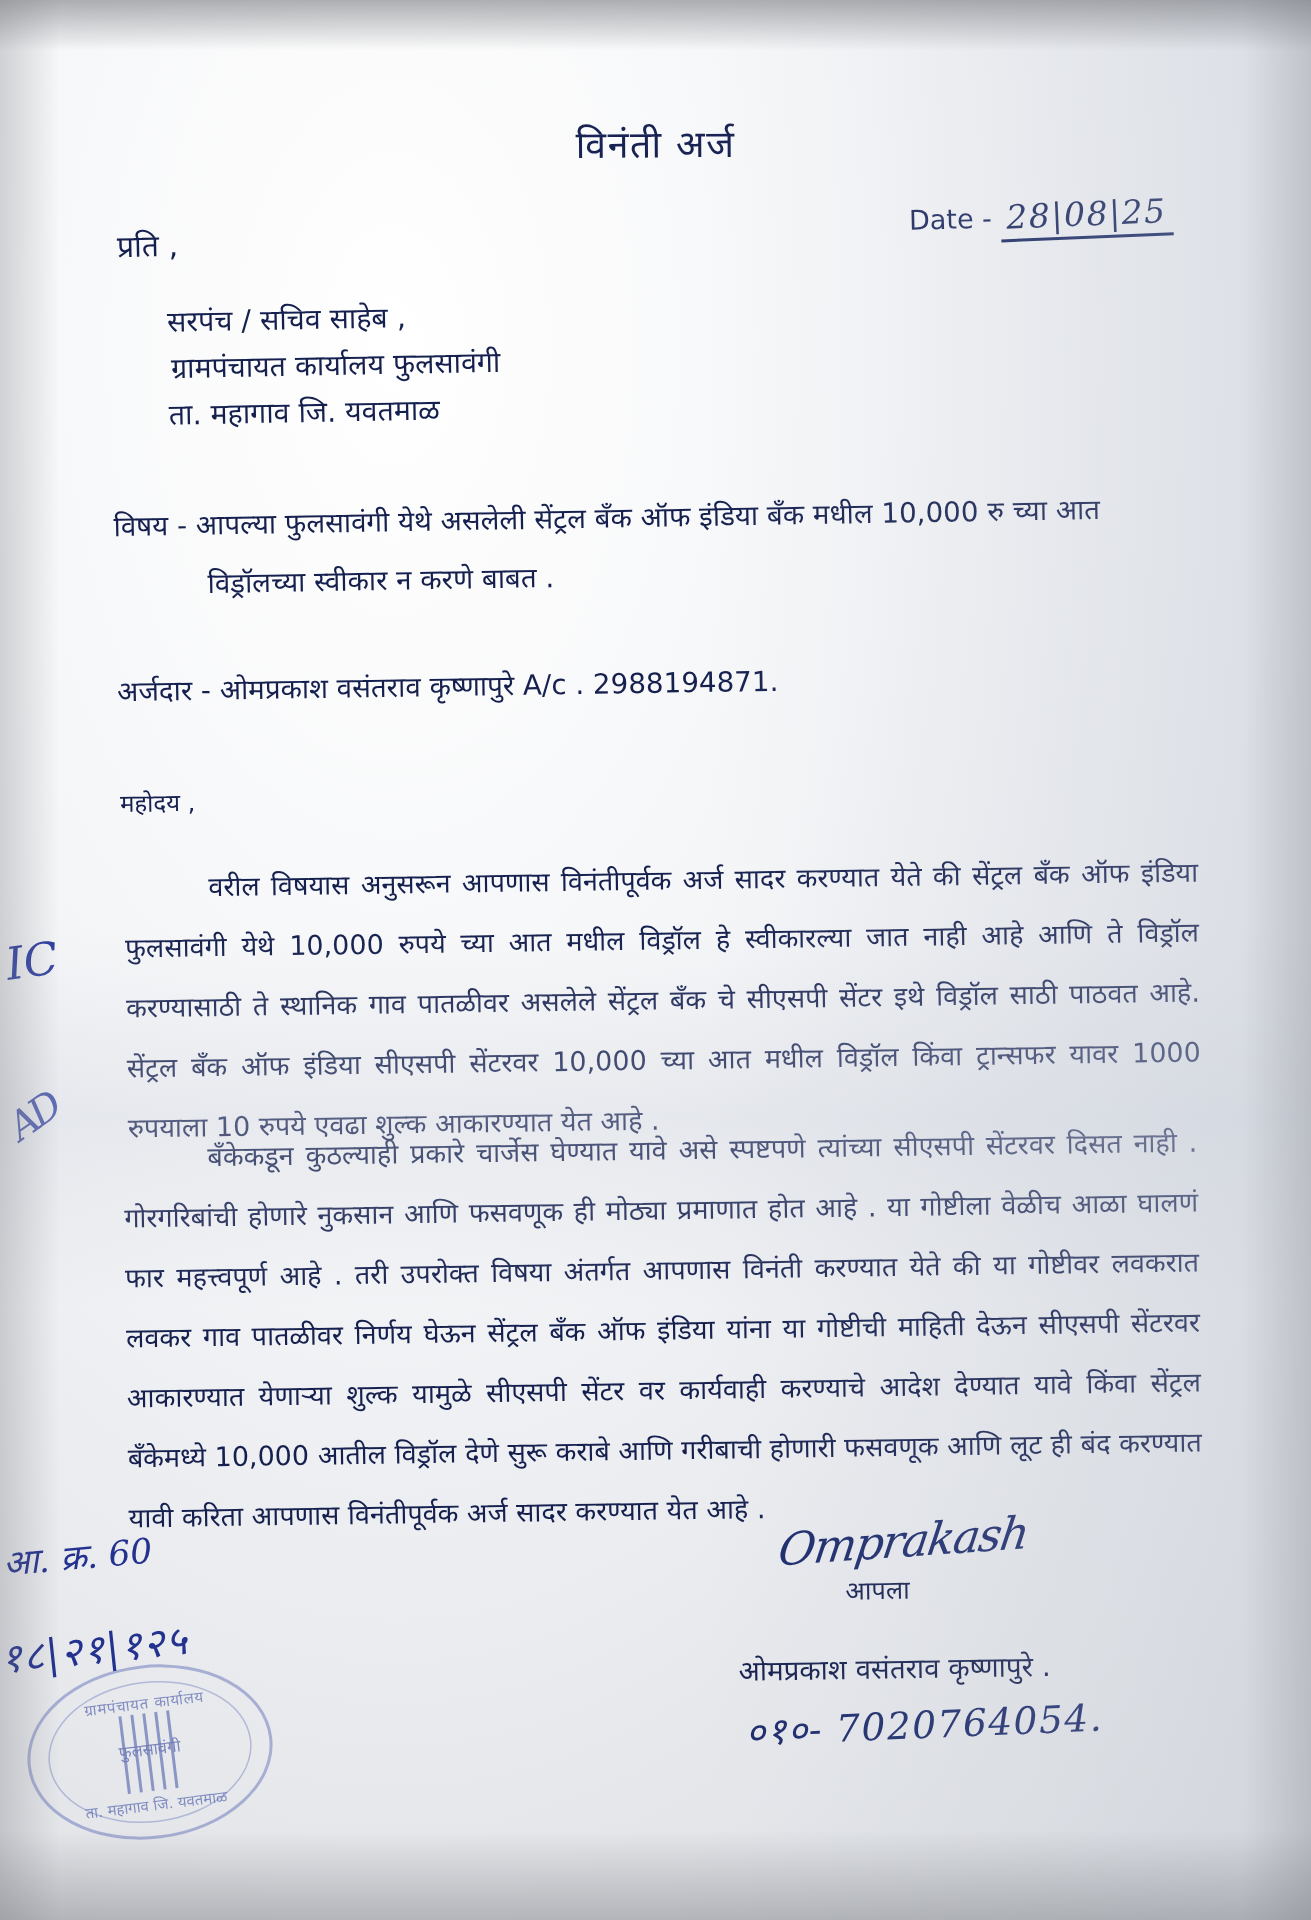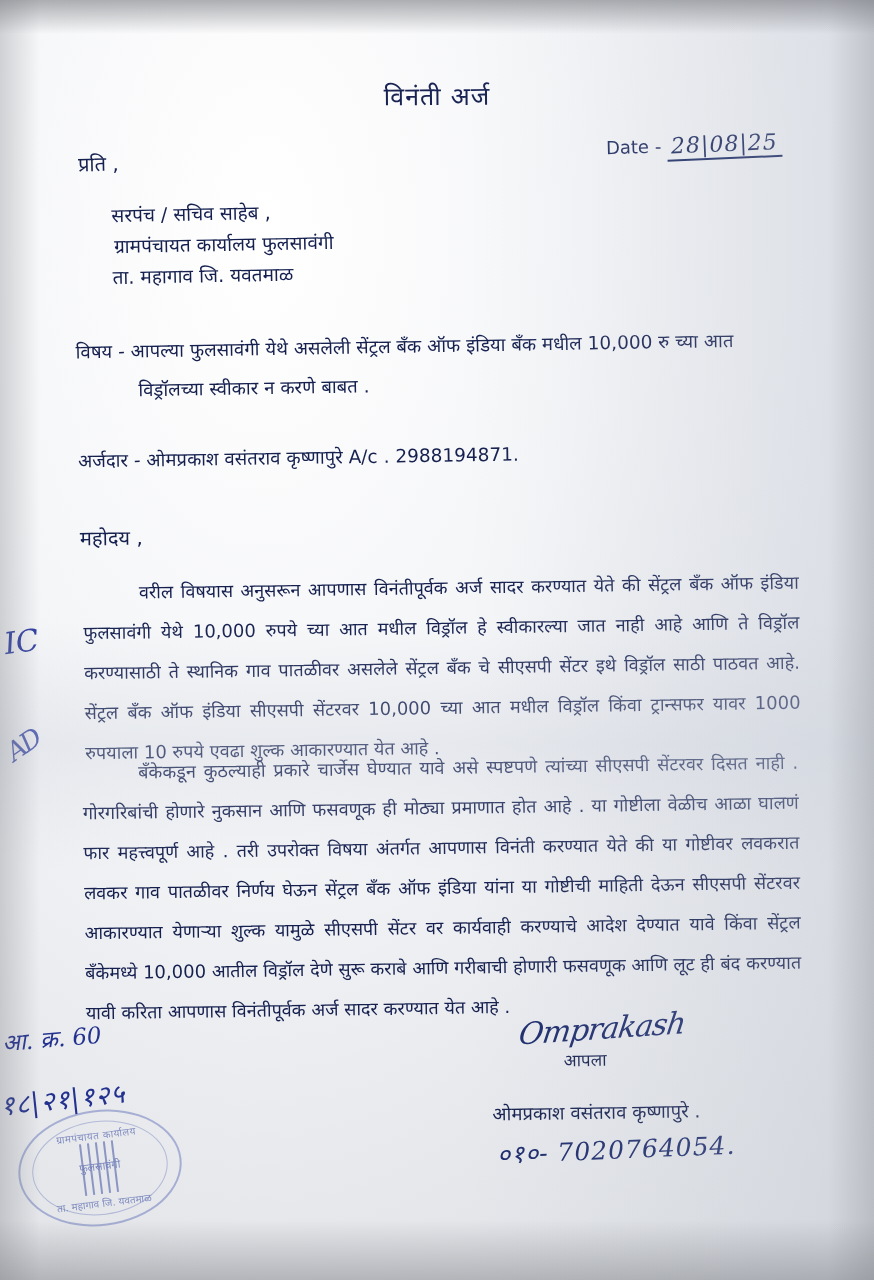--- a/index.html
+++ b/index.html
@@ -129,21 +129,21 @@
   .applicant {
     position: absolute;
     left: 78px; top: 444px;
     font-size: 18.5px;
     transform: rotate(-0.9deg);
   }
 
   .salutation {
     position: absolute;
     left: 80px; top: 524px;
-    font-size: 20px;
+    font-size: 16px;
     transform: rotate(-0.9deg);
   }
 
   .body-para {
     position: absolute;
     width: 716px;
     font-size: 18px;
     line-height: 40px;
     text-align: justify;
     transform: rotate(-0.85deg);

